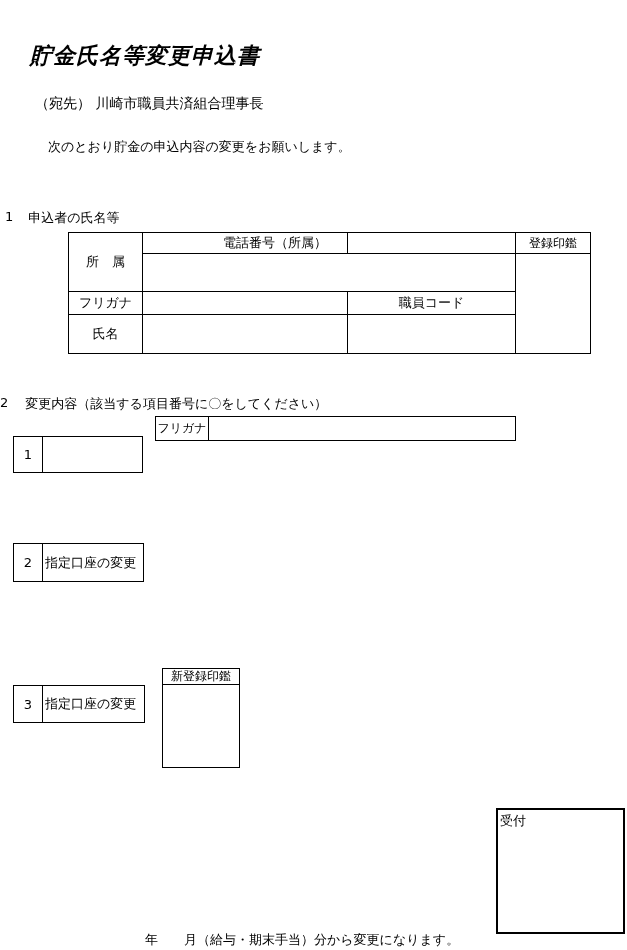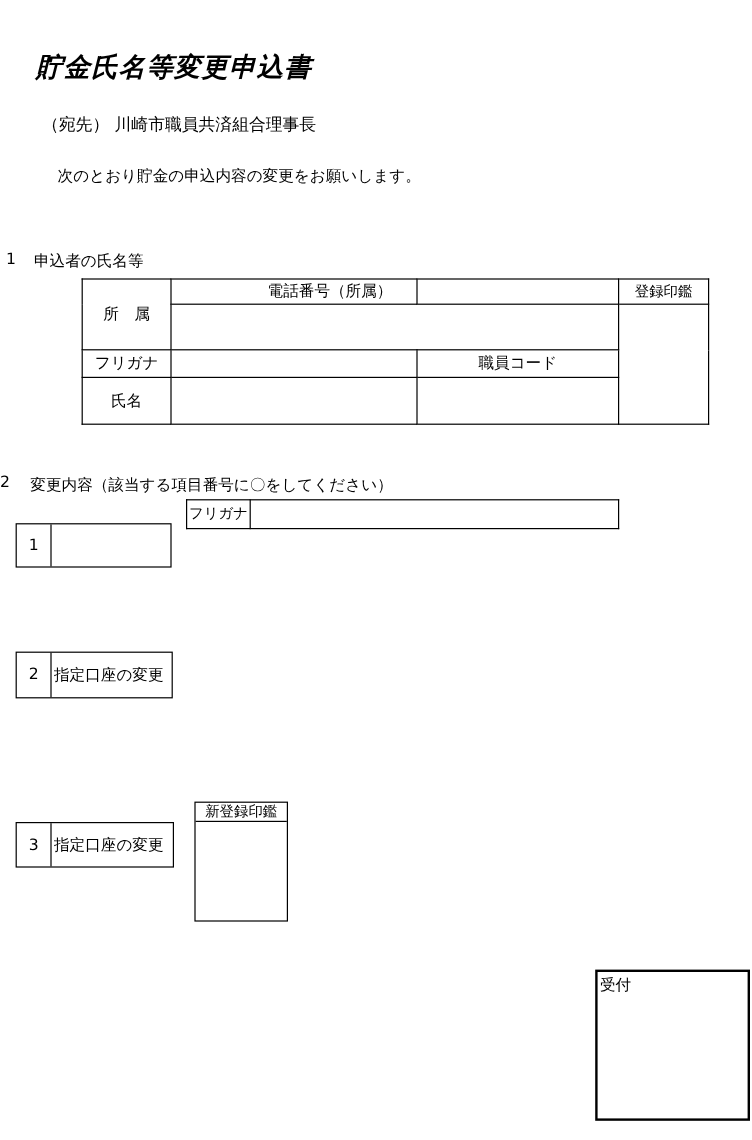--- a/index.html
+++ b/index.html
@@ -133,14 +133,15 @@
 
   <div class="abs newseal-box">
     <div class="newseal-header">新登録印鑑</div>
     <div></div>
   </div>
 
   <div class="abs reception-box">
     <span>受付</span>
   </div>
 
+  <div class="abs footer-note">年　　月（給与・期末手当）分から変更になります。</div>
 
 </div>
 
 </body></html>

